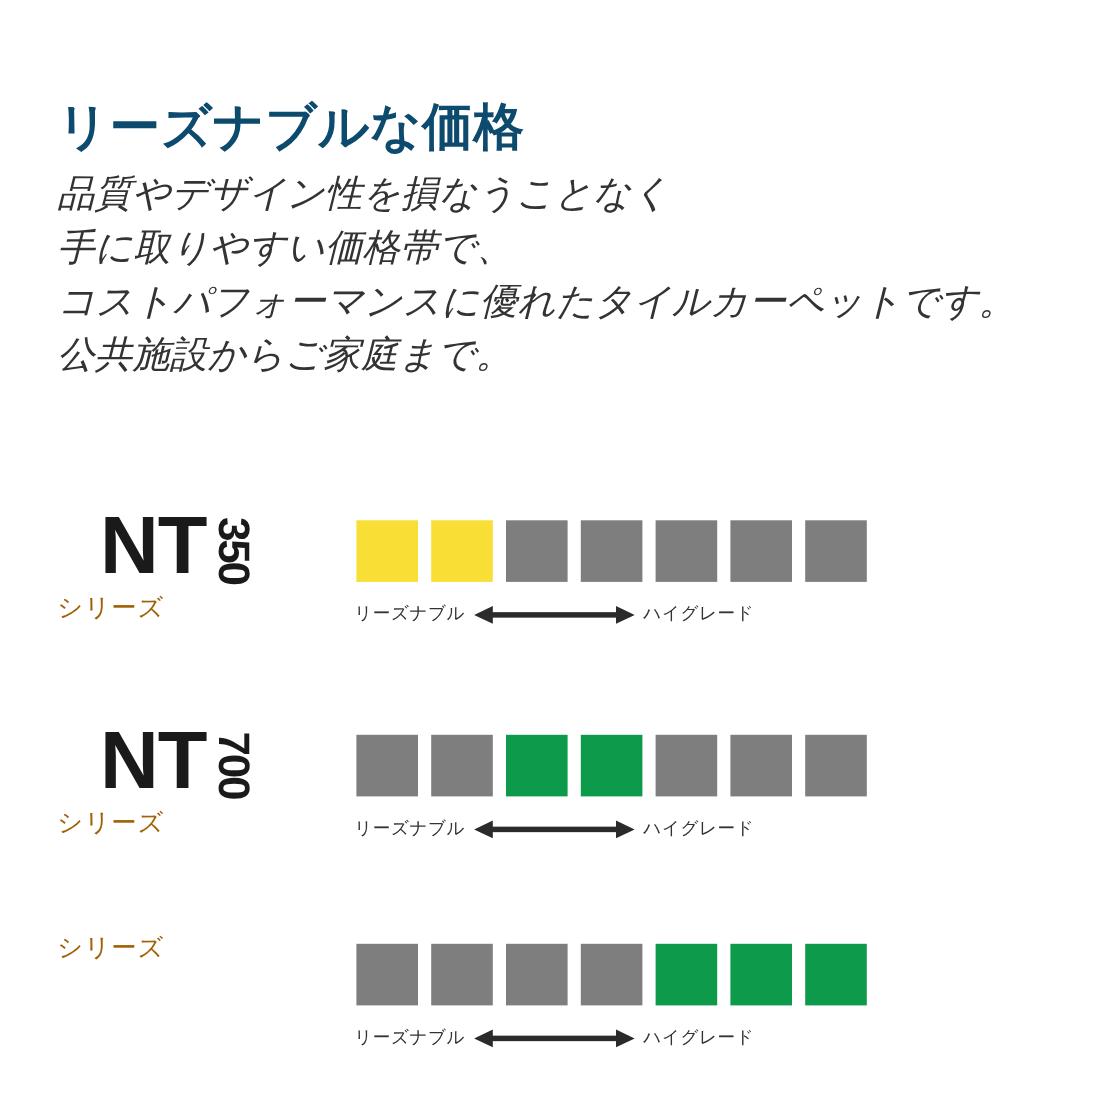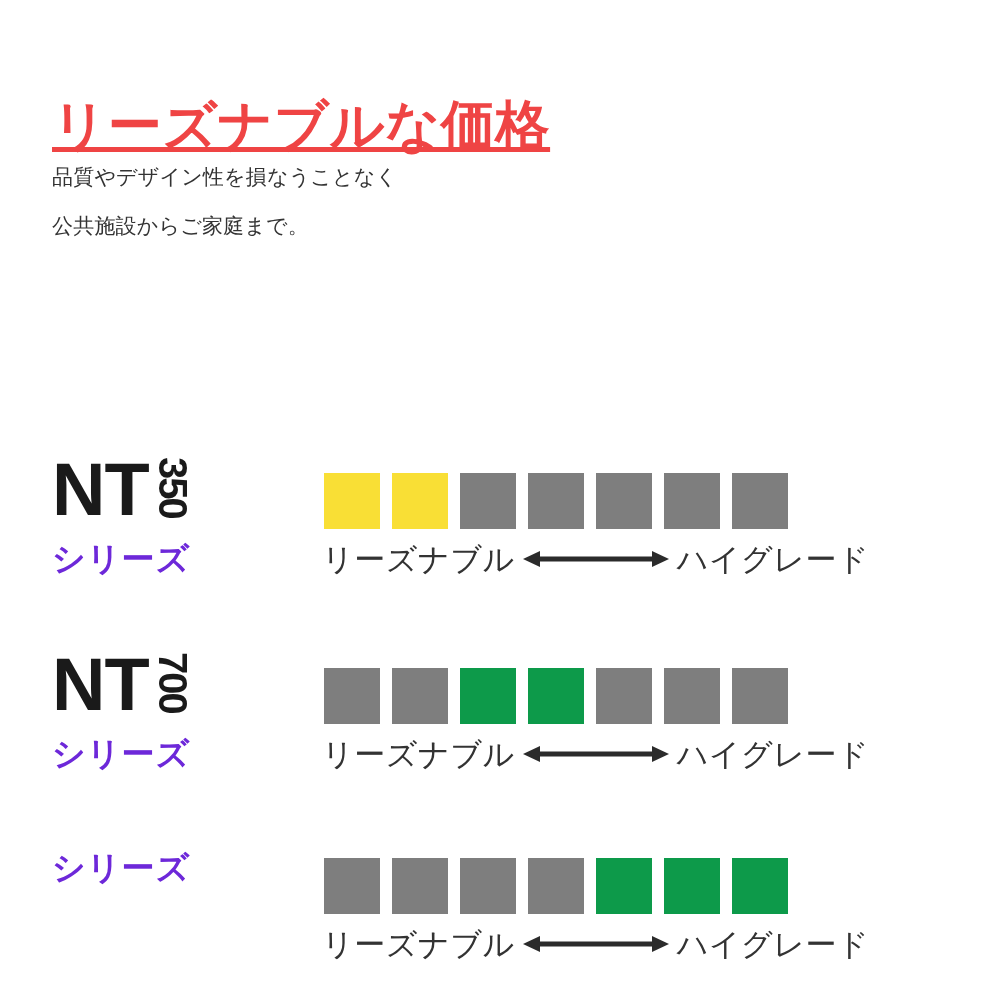--- a/index.html
+++ b/index.html
@@ -13,38 +13,38 @@
     font-family: "Liberation Sans", "DejaVu Sans", sans-serif;
     overflow: hidden;
     position: relative;
   }
 
   
   #headline {
     position: absolute;
     left: 52px;
     top: 58px;
-    font-size: 54px;
+    font-size: 46px;
     font-weight: bold;
-    color: #ef4444;
+    color: #0c4a6e;
     letter-spacing: 0.5px;
     line-height: 1.15;
     white-space: nowrap;
-    text-decoration: underline;
   }
 
   #body-copy {
     position: absolute;
     left: 52px;
     top: 152px;
-    font-size: 21px;
+    font-size: 34px;
     color: #333333;
     line-height: 49px;
     letter-spacing: 0.2px;
     white-space: nowrap;
+    font-style: italic;
   }
   #body-copy .copy-line {
     display: block;
     height: 49px;
   }
 
   
   .series-row {
     position: absolute;
     left: 0;
@@ -56,22 +56,23 @@
 
   
   .series-label {
     position: absolute;
     left: 52px;
     top: 0;
     width: 250px;
   }
   .series-code-line {
     display: flex;
-    align-items: flex-start;
+    align-items: flex-end;
     height: 76px;
+    margin-left: 39px;
   }
   .series-code-alpha {
     font-size: 74px;
     font-weight: bold;
     color: #1a1a1a;
     line-height: 0.95;
     letter-spacing: -1px;
     font-family: "Liberation Sans", "DejaVu Sans", sans-serif;
   }
   .series-code-num {
@@ -81,23 +82,23 @@
     line-height: 1;
     writing-mode: vertical-rl;
     transform: rotate(0deg);
     letter-spacing: -2px;
     margin-left: 4px;
     margin-top: 2px;
     font-family: "Liberation Sans", "DejaVu Sans", sans-serif;
   }
   .series-code-num:empty { display: none; }
   .series-sub {
-    font-size: 33px;
-    font-weight: bold;
-    color: #6d28d9;
+    font-size: 23px;
+    font-weight: normal;
+    color: #a16207;
     letter-spacing: 1px;
     margin-top: 6px;
     white-space: nowrap;
   }
 
   
   .swatch-strip {
     position: absolute;
     left: 324px;
     top: 18px;
@@ -113,39 +114,41 @@
   .scale-caption {
     position: absolute;
     left: 322px;
     top: 88px;
     display: flex;
     align-items: center;
     height: 32px;
     white-space: nowrap;
   }
   .scale-text {
-    font-size: 31px;
+    font-size: 16px;
     color: #333333;
     letter-spacing: 0.5px;
     line-height: 1;
   }
   .scale-arrow {
     width: 146px;
     height: 22px;
     margin: 0 8px;
     display: block;
   }
 </style>
 </head>
 <body>
 
 <h1 id="headline">リーズナブルな価格</h1>
 
 <div id="body-copy">
   <span class="copy-line">品質やデザイン性を損なうことなく</span>
+  <span class="copy-line">手に取りやすい価格帯で、</span>
+  <span class="copy-line">コストパフォーマンスに優れたタイルカーペットです。</span>
   <span class="copy-line">公共施設からご家庭まで。</span>
 </div>
 
 <div class="series-row" data-row="0">
   <div class="series-label">
     <div class="series-code-line">
       <span class="series-code-alpha">NT</span>
       <span class="series-code-num">350</span>
     </div>
     <div class="series-sub">シリーズ</div>

